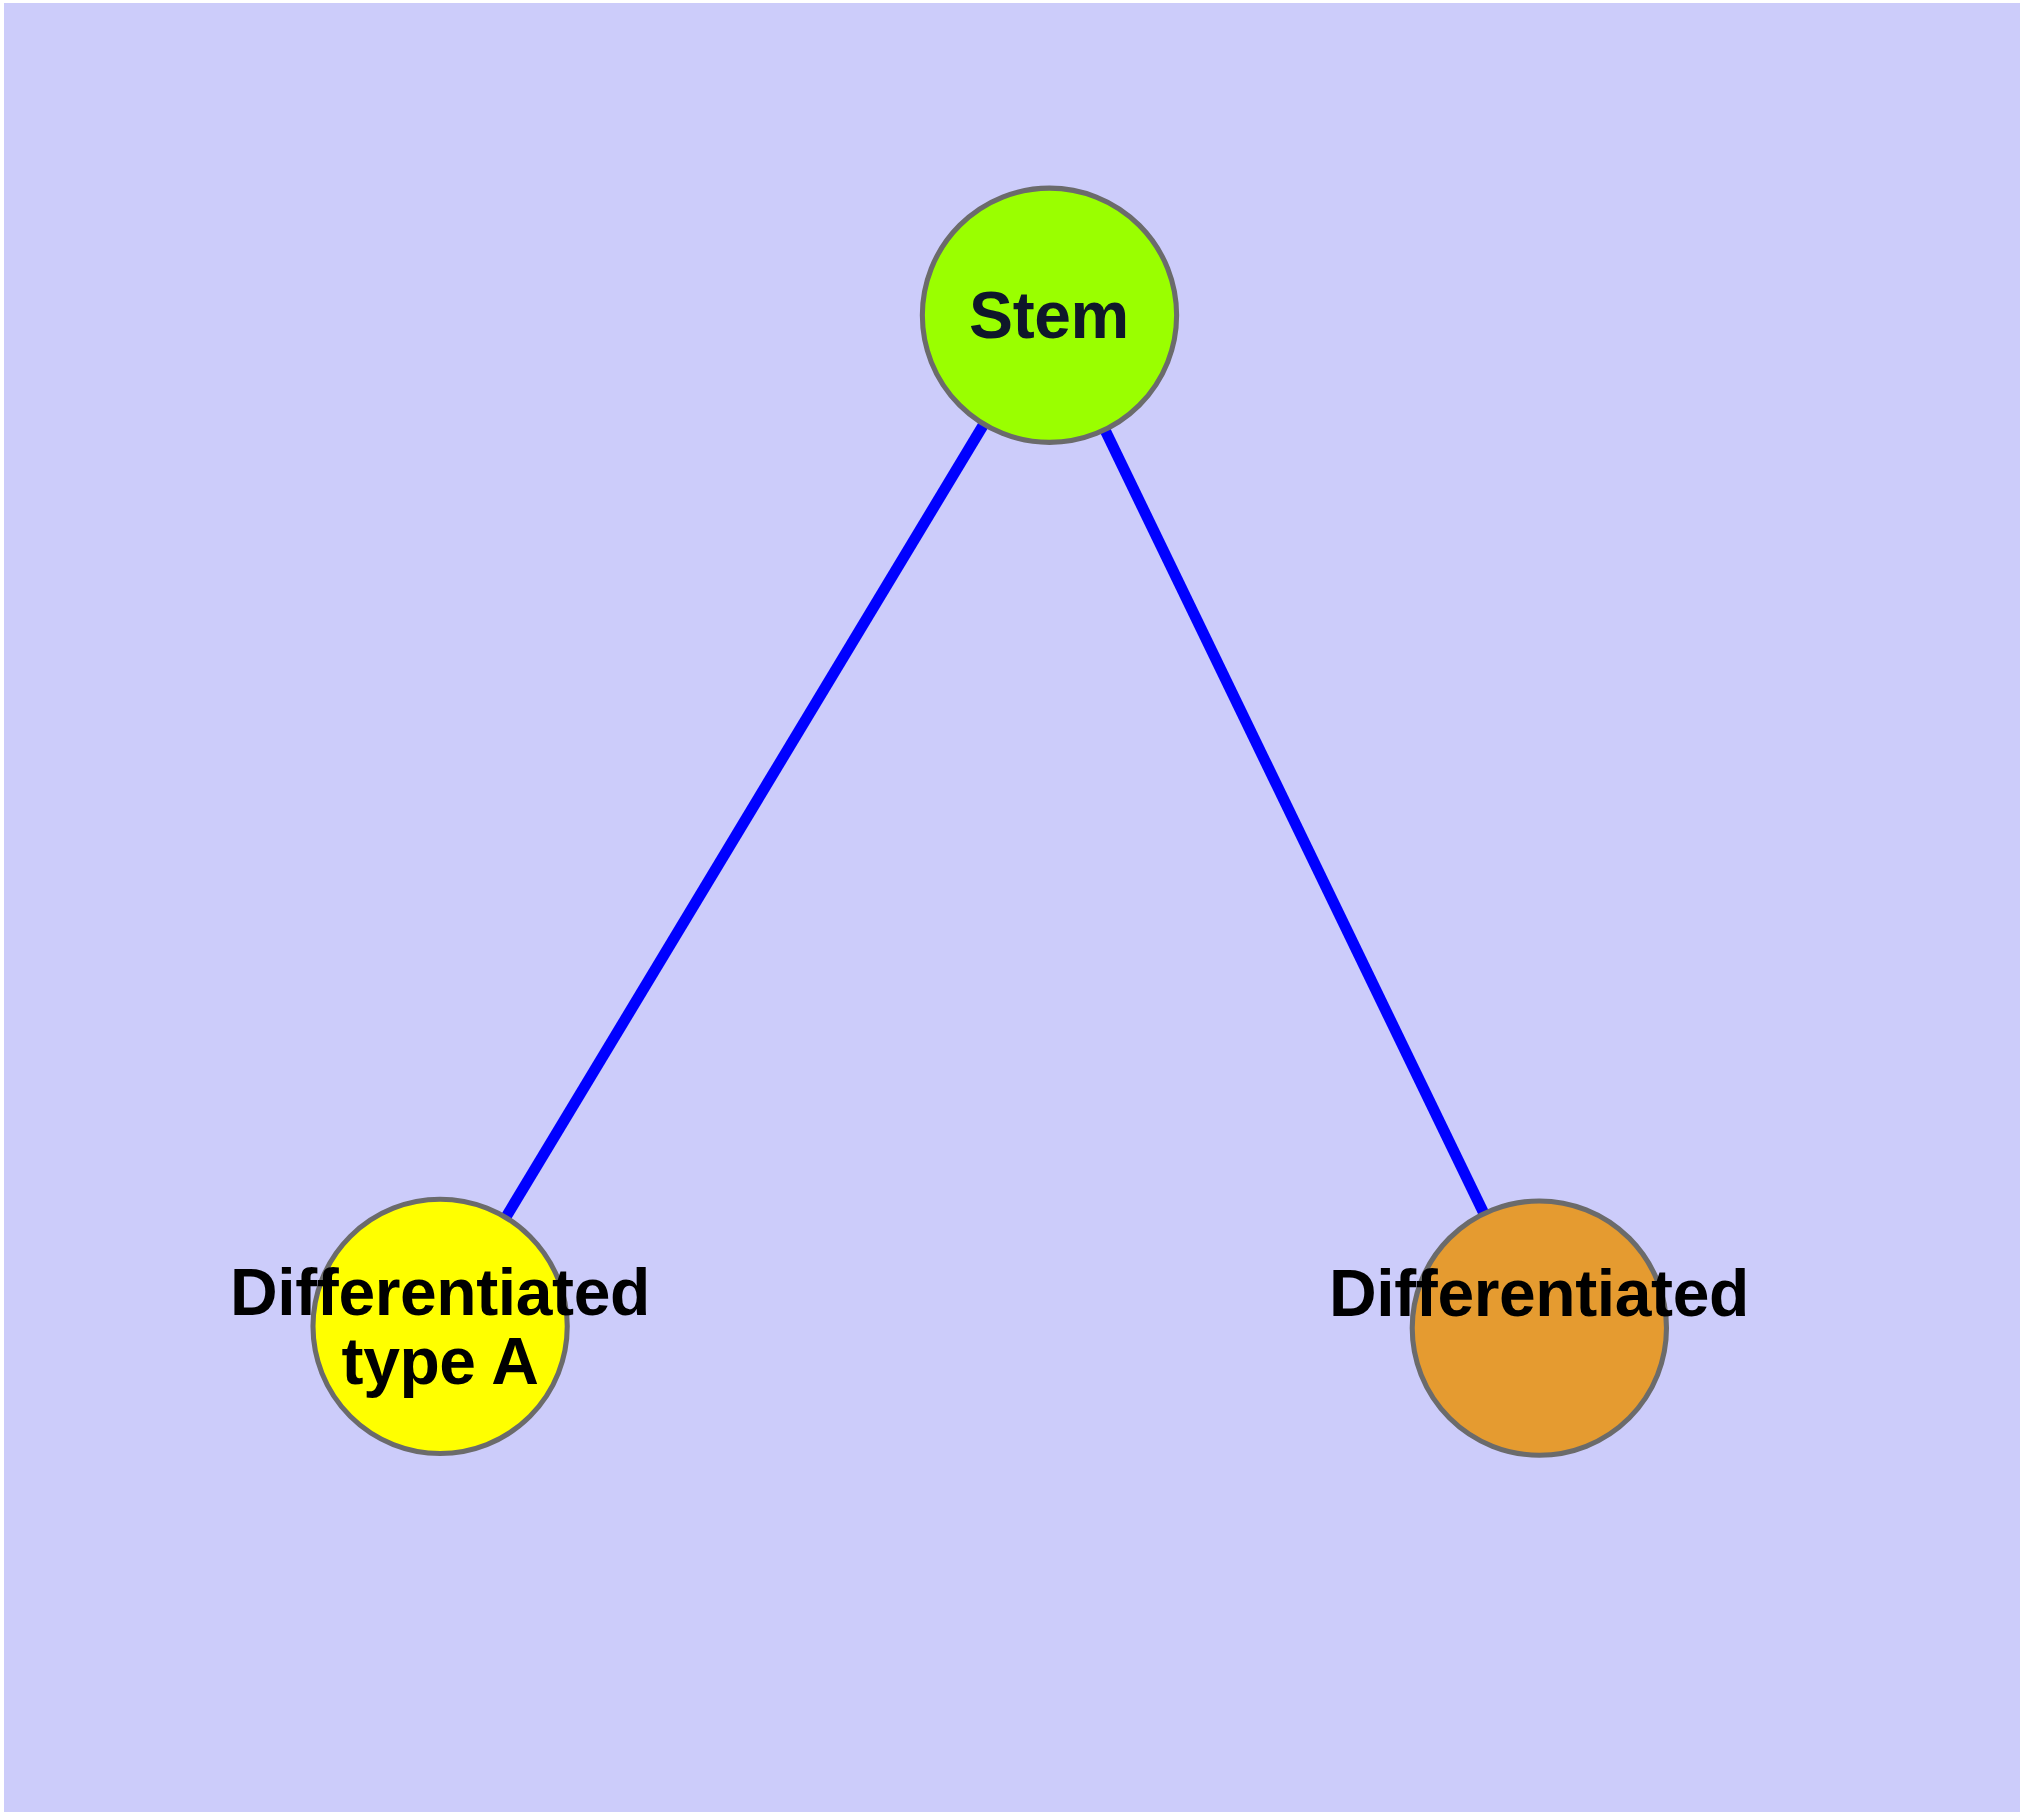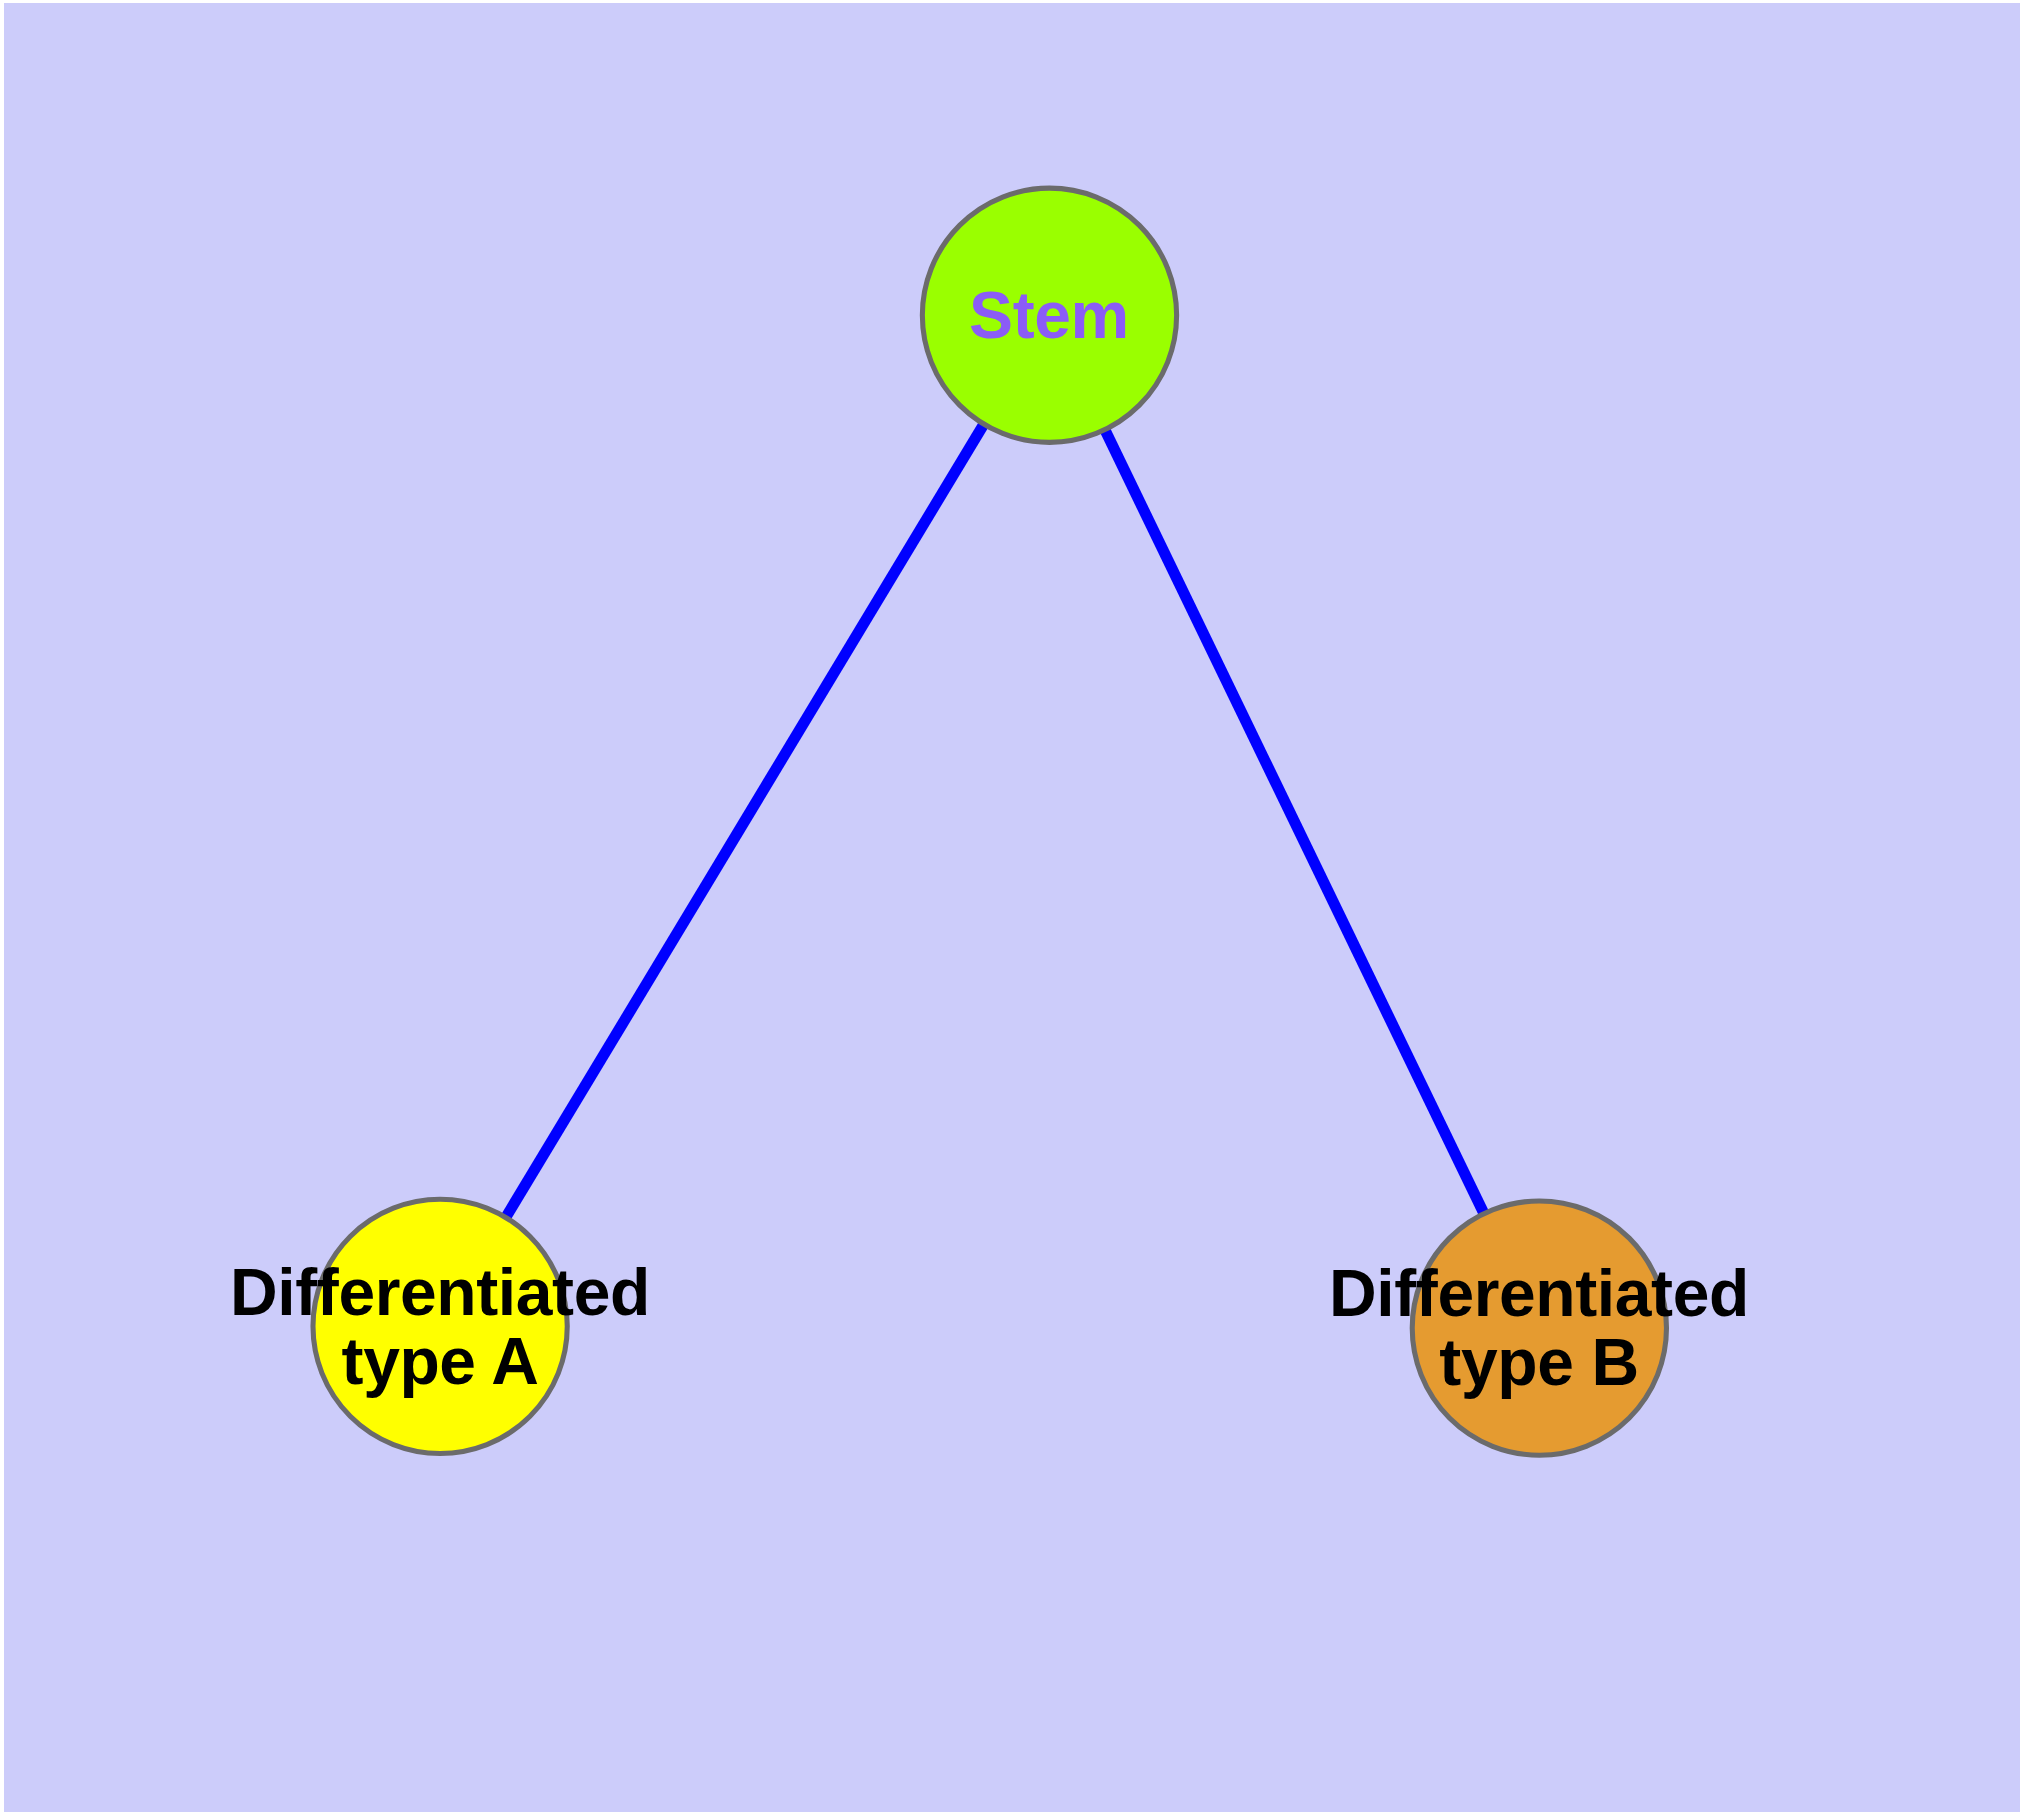--- a/index.html
+++ b/index.html
@@ -74,20 +74,20 @@
       <line x1="1303.313463240199" y1="507.03389026304154" x2="1750.686536759801" y2="1431.9661097369585" stroke="#0000ff" stroke-width="13" stroke-linecap="butt"></line>
     </g>
 
     <g>
       <circle cx="1238" cy="372" r="150" fill="#9aff00" stroke="#6b6b6b" stroke-width="6"></circle>
       <circle cx="519" cy="1565" r="150" fill="#ffff00" stroke="#6b6b6b" stroke-width="6"></circle>
       <circle cx="1816" cy="1567" r="150" fill="#e59b30" stroke="#6b6b6b" stroke-width="6"></circle>
     </g>
   </svg>
 
-  <div class="node-label" id="label-stem" style="left: 710px; top: 281px; color: #8b5cf6;"><span>Stem</span></div>
+  <div class="node-label" id="label-stem" style="left: 710px; top: 281px; color: #0f172a;"><span>Stem</span></div>
 
   <div class="node-label" id="label-diffA" style="left: 101px; top: 1258px; color: rgb(0, 0, 0);"><span>Differentiated</span><br><span>type A</span></div>
 
-  <div class="node-label" id="label-diffB" style="left: 1200px; top: 1259px; color: rgb(0, 0, 0);"><span>Differentiated</span><br><span>type B</span></div>
+  <div class="node-label" id="label-diffB" style="left: 1200px; top: 1259px; color: rgb(0, 0, 0);"><span>Differentiated</span><br></div>
 
 </div>
 
 
 </body></html>

